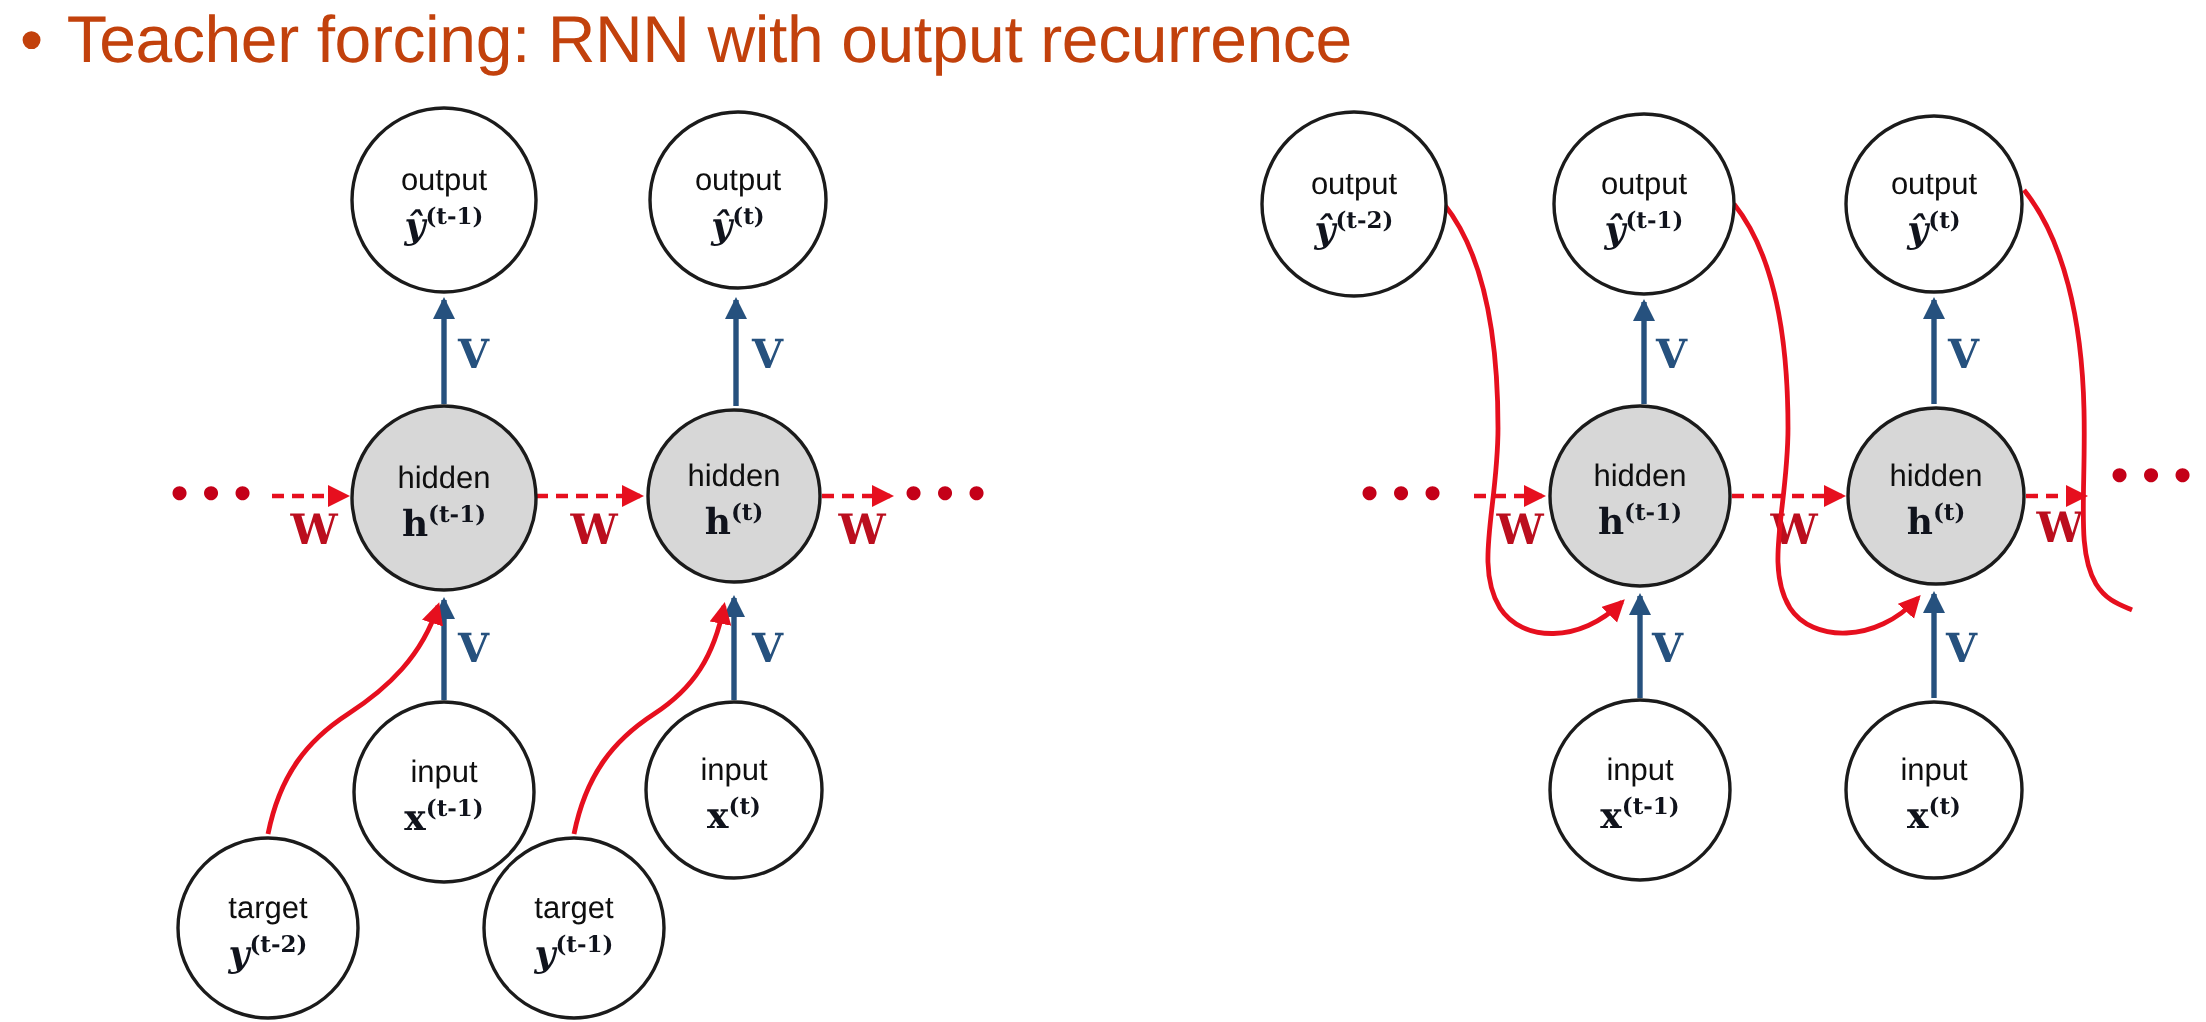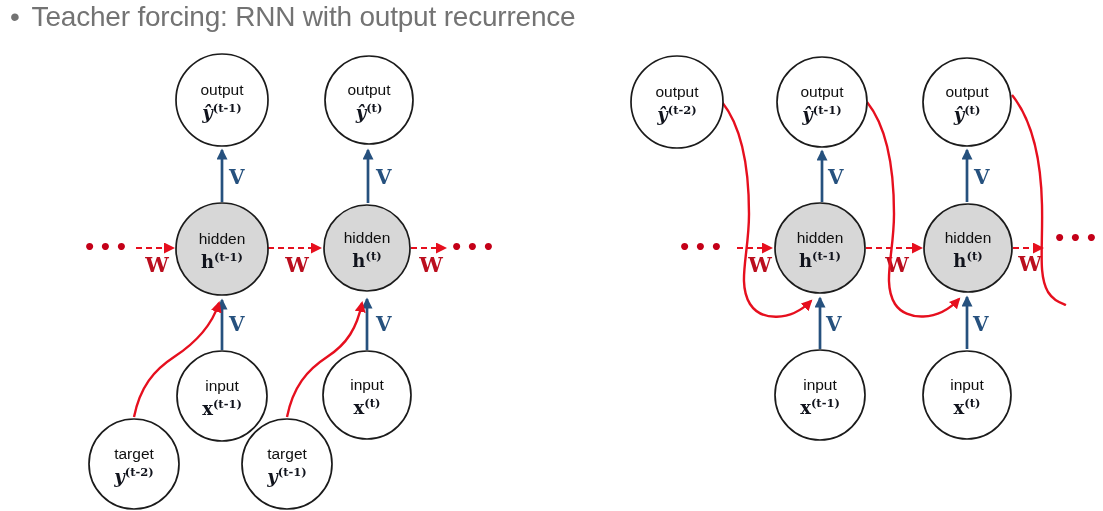--- a/index.html
+++ b/index.html
@@ -5,21 +5,21 @@
   html,body { margin:0; padding:0; }
   body {
     width:1103px; height:511px;
     background:#ffffff;
     position:relative;
     overflow:hidden;
     font-family:"Liberation Sans", sans-serif;
   }
   .title {
     position:absolute; top:1px; left:10px;
-    font-size:28px; color:#737373; white-space:nowrap;
+    font-size:33px; color:#c2410c; white-space:nowrap;
     letter-spacing:-0.2px;
   }
   .title .bullet { display:inline-block; margin-right:12px; }
   svg { position:absolute; top:0; left:0; }
 
   .node-circle { fill:#ffffff; stroke:#1b1b1b; stroke-width:1.7px; }
   .node-circle.gray { fill:#d7d7d7; }
 
   text.word {
     font-family:"Liberation Sans", sans-serif;

